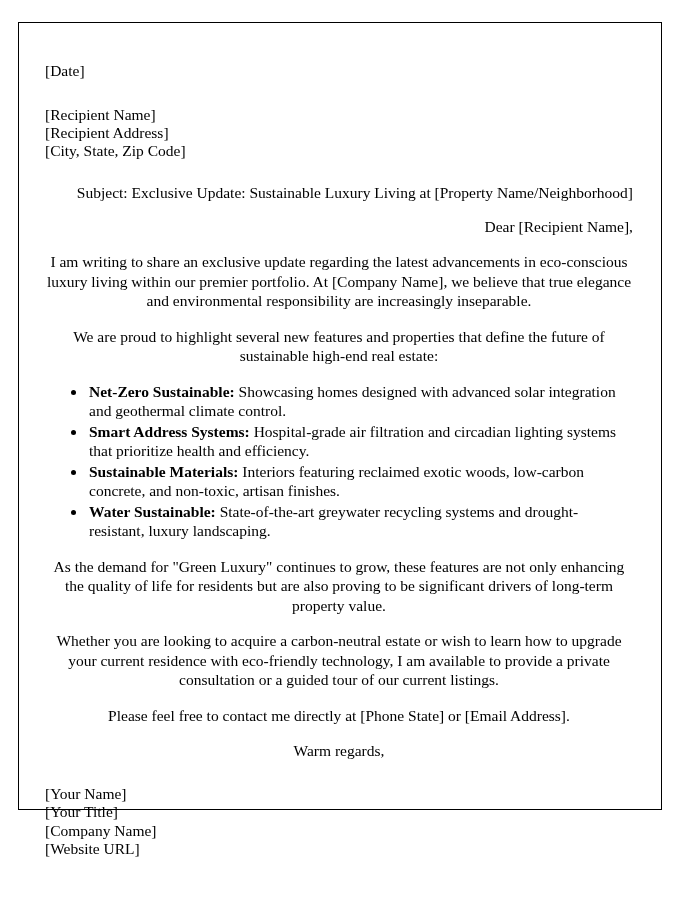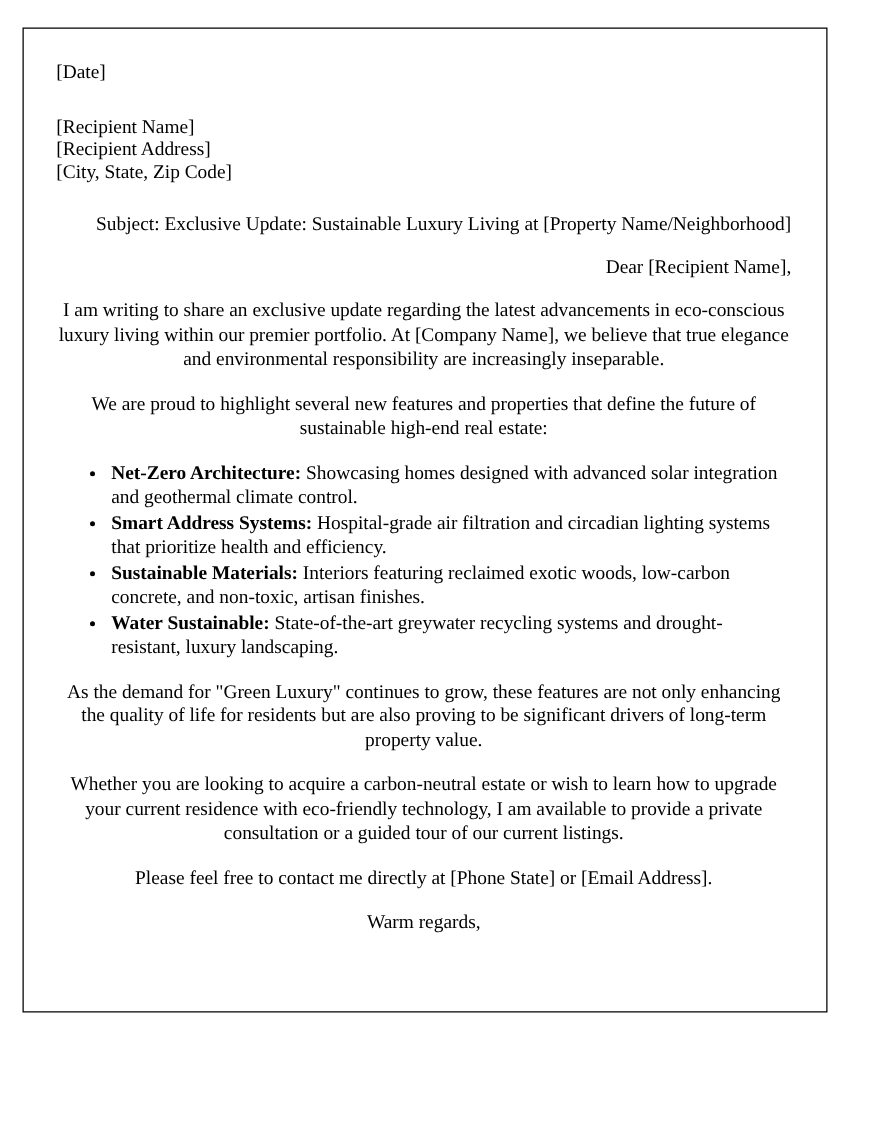--- a/index.html
+++ b/index.html
@@ -44,20 +44,21 @@
     font-size: 15.5px;
     line-height: 19.5px;
     margin-bottom: 16px;
     text-align: center;
   }
   .addr-block {
     margin-bottom: 24px;
   }
   .date-block {
     margin-bottom: 26px;
+    margin-top: 13px;
   }
   ul.features {
     margin: 0 0 16px 0;
     padding-left: 42px;
     list-style-type: disc;
   }
   ul.features li {
     font-size: 15.5px;
     line-height: 19.5px;
     margin-bottom: 1px;
@@ -94,21 +95,21 @@
     <div class="block">
       <div class="line">Dear [Recipient Name],</div>
     </div>
 
     <div class="para">I am writing to share an exclusive update regarding the latest advancements in eco-conscious luxury living within our premier portfolio. At [Company Name], we believe that true elegance and environmental responsibility are increasingly inseparable.</div>
 
     <div class="para">We are proud to highlight several new features and properties that define the future of sustainable high-end real estate:</div>
 
     <ul class="features">
       <li>
-        <b>Net-Zero Architecture:</b><span> Showcasing homes designed with advanced solar integration and geothermal climate control.</span>
+        <b>Net-Zero Sustainable:</b><span> Showcasing homes designed with advanced solar integration and geothermal climate control.</span>
       </li>
       <li>
         <b>Smart Address Systems:</b><span> Hospital-grade air filtration and circadian lighting systems that prioritize health and efficiency.</span>
       </li>
       <li>
         <b>Sustainable Materials:</b><span> Interiors featuring reclaimed exotic woods, low-carbon concrete, and non-toxic, artisan finishes.</span>
       </li>
       <li>
         <b>Water Sustainable:</b><span> State-of-the-art greywater recycling systems and drought-resistant, luxury landscaping.</span>
       </li>
@@ -117,15 +118,21 @@
     <div class="para">As the demand for "Green Luxury" continues to grow, these features are not only enhancing the quality of life for residents but are also proving to be significant drivers of long-term property value.</div>
 
     <div class="para">Whether you are looking to acquire a carbon-neutral estate or wish to learn how to upgrade your current residence with eco-friendly technology, I am available to provide a private consultation or a guided tour of our current listings.</div>
 
     <div class="para">Please feel free to contact me directly at [Phone State] or [Email Address].</div>
 
     <div class="para">Warm regards,</div>
 
     <div class="spacer-sm"></div>
 
+    <div class="sig-block">
+      <div class="line">[Your Name]</div>
+      <div class="line">[Your Title]</div>
+      <div class="line">[Company Name]</div>
+      <div class="line">[Website URL]</div>
+    </div>
 
   </div>
 </div>
 
 </body></html>

